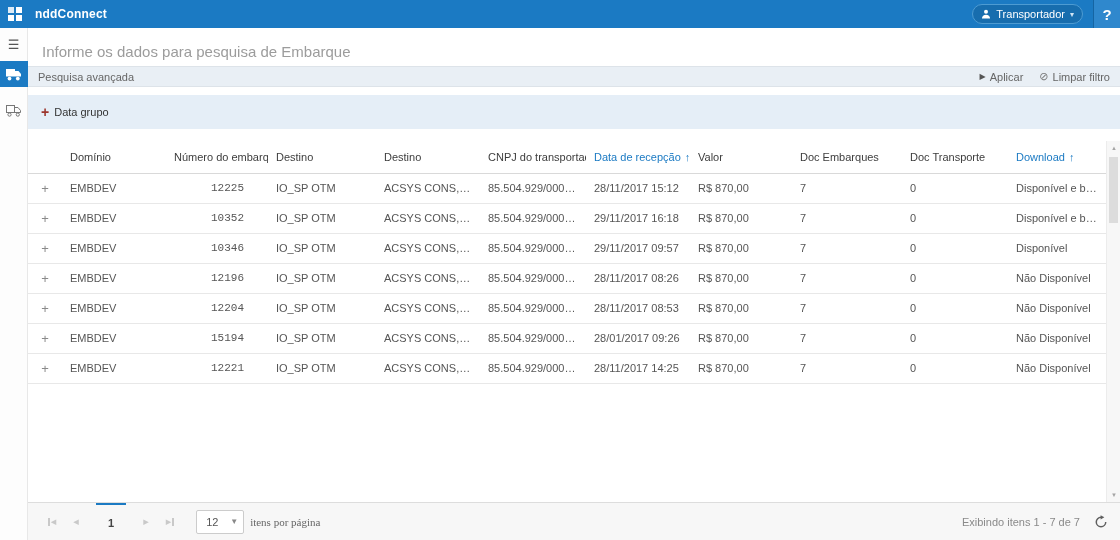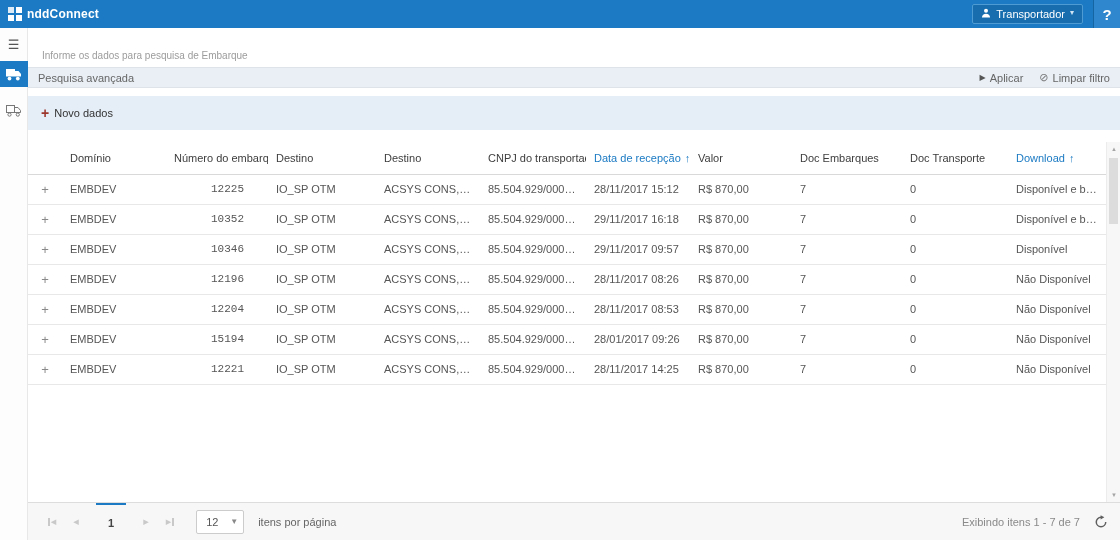--- a/index.html
+++ b/index.html
@@ -10,29 +10,29 @@
     color: #555;
     font-size: 11px;
   }
   .app { width: 1120px; height: 540px; display: flex; flex-direction: column; }
 
   
   .topbar {
     height: 28px; background: #1b7ac3; color: #fff;
     display: flex; align-items: center; padding-left: 8px; flex: 0 0 auto;
   }
-  .brand { display: flex; align-items: flex-start; gap: 5px; }
+  .brand { display: flex; align-items: flex-start; gap: 13px; }
   .brand-logo { display: grid; grid-template-columns: 6px 6px; grid-template-rows: 6px 6px; gap: 2px; }
   .brand-logo span { background: #fff; }
   .brand-logo span:nth-child(1) { opacity: .85; }
   .brand-text { font-size: 12px; font-weight: bold; letter-spacing: .2px; }
   .topbar-spacer { flex: 1; }
   .user-btn {
-    display: flex; align-items: flex-start; gap: 5px;
-    background: #176dae; border: 1px solid #4d9bd2; border-radius: 2px;
+    display: flex; align-items: center; gap: 5px;
+    background: #176dae; border: 1px solid #4d9bd2; border-radius: 10px;
     padding: 3px 8px; font-size: 11px; color: #fff; margin-right: 10px; cursor: pointer;
   }
   .user-btn .chev { font-size: 8px; color: #cfe4f4; }
   .help-btn {
     width: 27px; height: 28px; background: #2f88cd; border-left: 1px solid #1565a3;
     display: flex; align-items: center; justify-content: center;
     font-size: 15px; font-weight: bold; color: #fff; cursor: pointer;
   }
 
   
@@ -43,21 +43,21 @@
     flex: 0 0 auto;
   }
   .hamburger { color: #555; font-size: 13px; line-height: 1; cursor: pointer; }
   .side-item { width: 28px; height: 26px; display: flex; align-items: center; justify-content: center; cursor: pointer; color: #777; }
   .side-item.active { background: #1b7ac3; color: #fff; }
 
   .main { flex: 1; display: flex; flex-direction: column; min-width: 0; background: #fff; }
 
   .page-head { padding: 9px 14px 6px 14px; }
   .page-title { font-size: 17px; font-weight: 400; color: #4d4d4d; }
-  .page-subtitle { font-size: 10px; color: #9c9c9c; margin-top: 13px; }
+  .page-subtitle { font-size: 15px; color: #9c9c9c; margin-top: 6px; }
 
   
   .filter-bar {
     height: 21px; background: #e9eff5;
     border-top: 1px solid #dde3e9; border-bottom: 1px solid #dde3e9;
     display: flex; align-items: center; padding: 0 10px; color: #666; cursor: pointer;
   }
   .filter-actions { margin-left: auto; display: flex; align-items: center; gap: 16px; }
   .filter-action { display: flex; align-items: center; gap: 4px; color: #666; cursor: pointer; }
   .play-icon { font-size: 8px; color: #555; }
@@ -110,21 +110,21 @@
     align-self: stretch; display: flex; align-items: center; justify-content: center;
     padding: 0 12px; border-top: 2px solid #1b7ac3; color: #444; font-weight: bold;
     margin: 0 8px; cursor: pointer;
   }
   .page-size {
     margin-left: 14px; width: 48px; height: 24px; background: #fff;
     border: 1px solid #cccccc; border-radius: 2px;
     display: flex; align-items: center; padding-left: 9px; color: #555; cursor: pointer;
   }
   .page-size .chev { margin-left: auto; margin-right: 5px; color: #888; font-size: 8px; }
-  .per-page-label { margin-left: 14px; color: #666; }
+  .per-page-label { margin-left: 6px; color: #666; font-family: Liberation Serif, serif; }
   .pager-right { margin-left: auto; display: flex; align-items: center; gap: 14px; }
   .pager-status { color: #8a8a8a; }
   .refresh-btn { color: #5f5f5f; cursor: pointer; display: flex; align-items: center; }
 </style>
 </head>
 <body>
 
 <div class="app">
 
   <header class="topbar">
@@ -186,21 +186,21 @@
           <span class="filter-action">
             <span class="ban-icon">⊘</span>
             <span>Limpar filtro</span>
           </span>
         </div>
       </div>
       <div class="filter-gap"></div>
       <div class="group-bar">
         <span class="new-group-btn">
           <span class="plus-icon">+</span>
-          <span>Novo dados</span>
+          <span>Data grupo</span>
         </span>
       </div>
 
       <div class="grid-area">
         <table>
           <colgroup>
             <col style="width:34px">
               <col style="width:104px">
               <col style="width:102px">
               <col style="width:108px">

